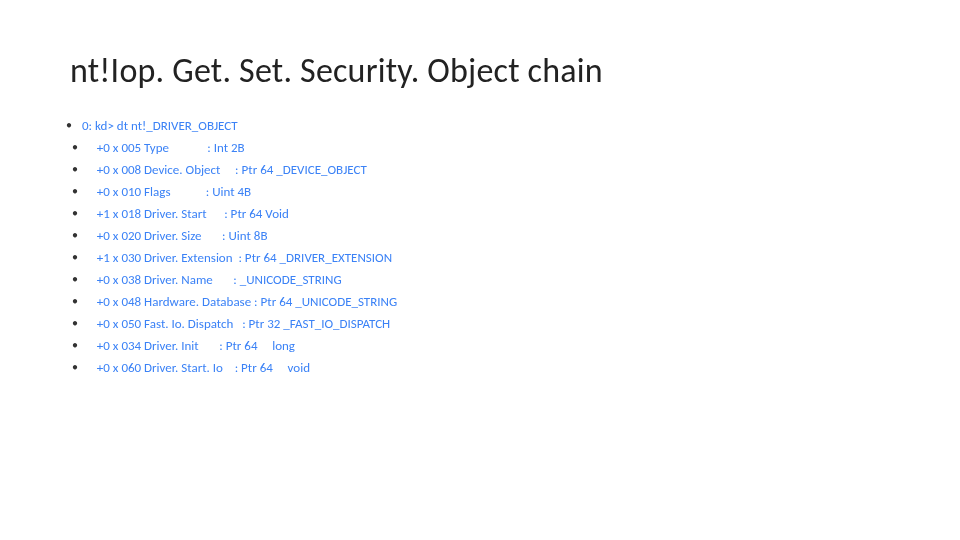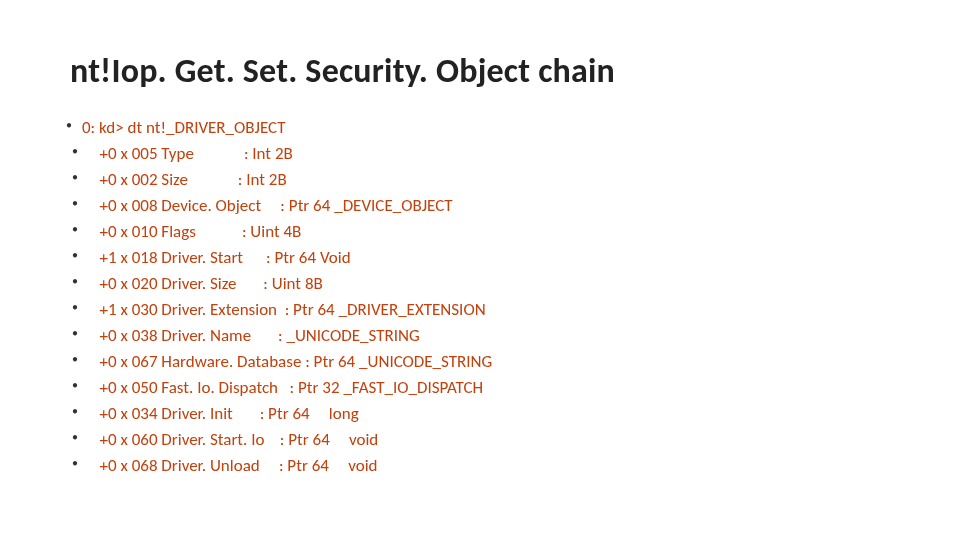--- a/index.html
+++ b/index.html
@@ -10,30 +10,30 @@
     font-family: "Calibri Light", Calibri, "Segoe UI", Arial, sans-serif;
     color: #1a1a1a;
     overflow: hidden;
     position: relative;
   }
   .slide {
     padding: 50px 70px 20px 70px;
   }
   .title {
     font-size: 34px;
-    font-weight: 700;
+    font-weight: 400;
     color: #222;
     margin-bottom: 28px;
     letter-spacing: 0.2px;
   }
   .bullets {
     list-style: none;
-    font-size: 17px;
+    font-size: 13px;
     line-height: 1.0;
-    color: #c2410c;
+    color: #3b82f6;
   }
   .bullets li {
     position: relative;
     padding-left: 18px;
     margin-bottom: 9px;
     white-space: pre;
   }
   .bullets li::before {
     content: "•";
     position: absolute;
@@ -50,26 +50,24 @@
   }
 </style>
 </head>
 <body>
 
 <div class="slide">
   <h1 class="title">nt!Iop. Get. Set. Security. Object chain</h1>
   <ul class="bullets">
     <li class="first">0: kd&gt; dt nt!_DRIVER_OBJECT</li>
     <li>   +0 x 005 Type             : Int 2B</li>
-    <li>   +0 x 002 Size             : Int 2B</li>
     <li>   +0 x 008 Device. Object     : Ptr 64 _DEVICE_OBJECT</li>
     <li>   +0 x 010 Flags            : Uint 4B</li>
     <li>   +1 x 018 Driver. Start      : Ptr 64 Void</li>
     <li>   +0 x 020 Driver. Size       : Uint 8B</li>
     <li>   +1 x 030 Driver. Extension  : Ptr 64 _DRIVER_EXTENSION</li>
     <li>   +0 x 038 Driver. Name       : _UNICODE_STRING</li>
-    <li>   +0 x 067 Hardware. Database : Ptr 64 _UNICODE_STRING</li>
+    <li>   +0 x 048 Hardware. Database : Ptr 64 _UNICODE_STRING</li>
     <li>   +0 x 050 Fast. Io. Dispatch   : Ptr 32 _FAST_IO_DISPATCH</li>
     <li>   +0 x 034 Driver. Init       : Ptr 64     long</li>
     <li>   +0 x 060 Driver. Start. Io    : Ptr 64     void</li>
-    <li>   +0 x 068 Driver. Unload     : Ptr 64     void</li>
   </ul>
 </div>
 
 </body></html>

